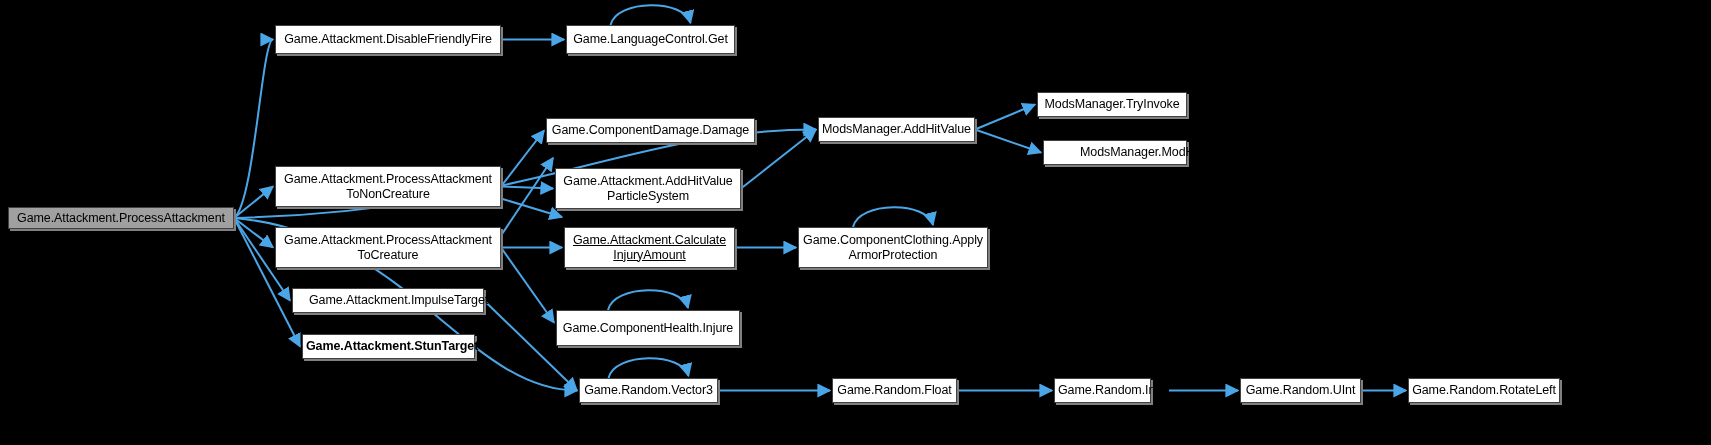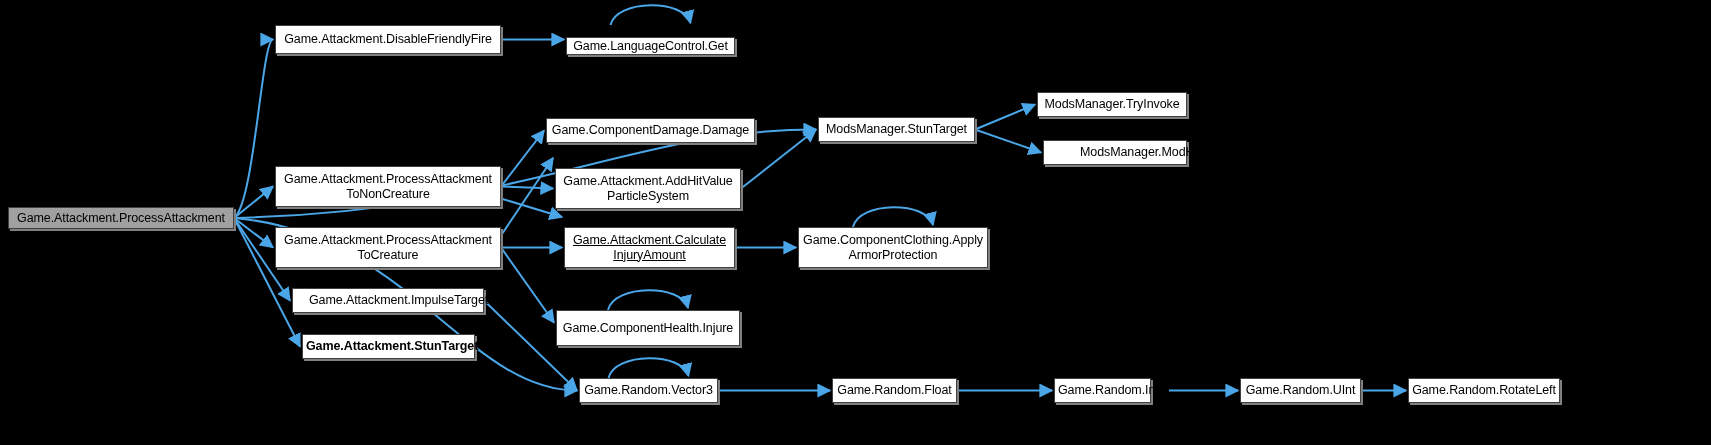--- a/index.html
+++ b/index.html
@@ -85,35 +85,35 @@
         <path d="M 608.5 378 C 614.5 352, 682.5 352, 688.5 376" marker-end="url(#arrow)"></path>
         <path d="M 718 390.5 L 830 390.5" marker-end="url(#arrow)"></path>
         <path d="M 957 390.5 L 1052 390.5" marker-end="url(#arrow)"></path>
         <path d="M 1169 390.5 L 1238 390.5" marker-end="url(#arrow)"></path>
         <path d="M 1361 390.5 L 1406 390.5" marker-end="url(#arrow)"></path>
       </g>
   </svg>
   <div id="node-layer">
       <div class="node root" style="left: 8px; top: 207px; width: 226px; height: 22px;"><span class="node-label">Game.Attackment.ProcessAttackment</span></div>
       <div class="node" style="left: 275px; top: 25px; width: 226px; height: 29px;"><span class="node-label">Game.Attackment.DisableFriendlyFire</span></div>
-      <div class="node" style="left: 566px; top: 25px; width: 169px; height: 18px; margin-top: 12px;"><span class="node-label">Game.LanguageControl.Get</span></div>
+      <div class="node" style="left: 566px; top: 25px; width: 169px; height: 29px;"><span class="node-label">Game.LanguageControl.Get</span></div>
       <div class="node" style="left: 275px; top: 166px; width: 226px; height: 41px;"><span class="node-label">Game.Attackment.ProcessAttackment
 ToNonCreature</span></div>
       <div class="node" style="left: 275px; top: 227px; width: 226px; height: 41px;"><span class="node-label">Game.Attackment.ProcessAttackment
 ToCreature</span></div>
       <div class="node" style="left: 292px; top: 288px; width: 192px; height: 25px; padding-left: 16px;"><span class="node-label">Game.Attackment.ImpulseTarget</span></div>
       <div class="node" style="left: 302px; top: 334px; width: 173px; height: 25px; font-weight: bold;"><span class="node-label">Game.Attackment.StunTarget</span></div>
       <div class="node" style="left: 546px; top: 118px; width: 209px; height: 25px;"><span class="node-label">Game.ComponentDamage.Damage</span></div>
       <div class="node" style="left: 555px; top: 168px; width: 186px; height: 41px;"><span class="node-label">Game.Attackment.AddHitValue
 ParticleSystem</span></div>
       <div class="node" style="left: 564px; top: 227px; width: 171px; height: 41px; text-decoration: underline;"><span class="node-label">Game.Attackment.Calculate
 InjuryAmount</span></div>
       <div class="node" style="left: 556px; top: 310px; width: 184px; height: 36px;"><span class="node-label">Game.ComponentHealth.Injure</span></div>
       <div class="node" style="left: 579px; top: 378px; width: 139px; height: 25px;"><span class="node-label">Game.Random.Vector3</span></div>
-      <div class="node" style="left: 818px; top: 117px; width: 157px; height: 25px;"><span class="node-label">ModsManager.StunTarget</span></div>
+      <div class="node" style="left: 818px; top: 117px; width: 157px; height: 25px;"><span class="node-label">ModsManager.AddHitValue</span></div>
       <div class="node" style="left: 798px; top: 227px; width: 190px; height: 41px;"><span class="node-label">Game.ComponentClothing.Apply
 ArmorProtection</span></div>
       <div class="node" style="left: 1037px; top: 92px; width: 150px; height: 25px;"><span class="node-label">ModsManager.TryInvoke</span></div>
       <div class="node" style="left: 1043px; top: 140px; width: 144px; height: 25px; padding-left: 36px;"><span class="node-label">ModsManager.ModHook</span></div>
       <div class="node" style="left: 832px; top: 378px; width: 125px; height: 25px;"><span class="node-label">Game.Random.Float</span></div>
       <div class="node" style="left: 1054px; top: 378px; width: 97px; height: 25px;"><span class="node-label">Game.Random.Int</span></div>
       <div class="node" style="left: 1240px; top: 378px; width: 121px; height: 25px;"><span class="node-label">Game.Random.UInt</span></div>
       <div class="node" style="left: 1408px; top: 378px; width: 152px; height: 25px;"><span class="node-label">Game.Random.RotateLeft</span></div>
     </div>
 </div>

